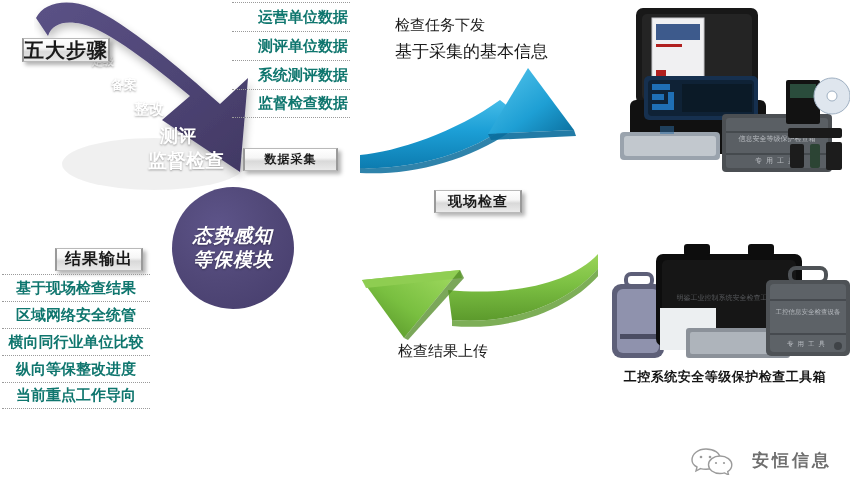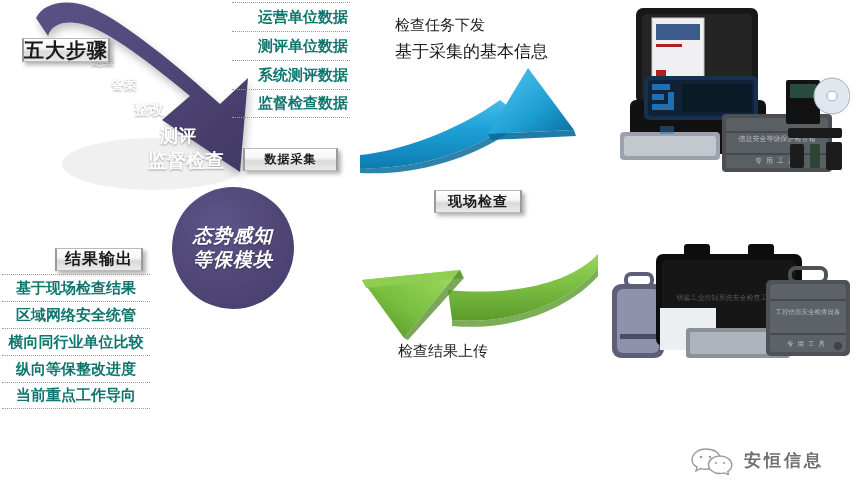--- a/index.html
+++ b/index.html
@@ -80,21 +80,21 @@
   .flowcap .l2{font-size:17px;line-height:28px;}
 
   
   .photo{position:absolute;background:#ffffff;overflow:hidden;}
   .cap{
     position:absolute;text-align:center;color:#141414;
     font-size:13px;font-weight:bold;letter-spacing:.5px;white-space:nowrap;
   }
 
   
-  #footer{position:absolute;left:690px;top:445px;display:flex;align-items:center;gap:8px;}
+  #footer{position:absolute;left:690px;top:445px;display:flex;align-items:center;gap:16px;}
   #footer .wtxt{color:#6e6e6e;font-size:17px;font-weight:bold;letter-spacing:3px;}
 </style>
 </head>
 <body>
 
 <div id="stage">
 
   <svg id="steparrow" viewBox="0 0 240 200" preserveAspectRatio="none">
     <defs>
       <linearGradient id="pg" x1="0" y1="0" x2="1" y2="1">
@@ -276,20 +276,21 @@
       <rect x="168" y="42" width="84" height="76" rx="5" fill="#4e5256"></rect>
       <rect x="172" y="46" width="76" height="68" rx="4" fill="#5d6267"></rect>
       <rect x="192" y="30" width="36" height="14" rx="6" fill="none" stroke="#4e5256" stroke-width="4"></rect>
       <line x1="172" y1="62" x2="248" y2="62" stroke="#3f4347" stroke-width="1.5"></line>
       <line x1="172" y1="96" x2="248" y2="96" stroke="#3f4347" stroke-width="1.5"></line>
       <text x="210" y="76" font-size="6.5" fill="#b9bdc2" text-anchor="middle" font-family="'Liberation Sans',sans-serif">工控信息安全检查设备</text>
       <text x="210" y="108" font-size="6.5" fill="#b9bdc2" text-anchor="middle" letter-spacing="4" font-family="'Liberation Sans',sans-serif">专用工具</text>
       <circle cx="240" cy="108" r="4" fill="#3f4347"></circle>
     </svg>
   </div>
+  <div class="cap" style="left:598px;top:368px;width:254px;">工控系统安全等级保护检查工具箱</div>
 
   <div id="footer">
     <svg width="46" height="30" viewBox="0 0 46 30">
       <path d="M16,4 C8,4 2,9 2,15 C2,18 4,20.5 7,22 L6,26 L10.5,23.6
                C12.2,24.1 14,24.3 16,24.3 C24,24.3 30,19.4 30,13.6
                C30,8 24,4 16,4 Z" fill="none" stroke="#9b9b9b" stroke-width="1.4"></path>
       <circle cx="11" cy="12" r="1.3" fill="#9b9b9b"></circle>
       <circle cx="20" cy="12" r="1.3" fill="#9b9b9b"></circle>
       <path d="M30,11 C23.5,11 18.5,15 18.5,19.8 C18.5,24.6 23.5,28.5 30,28.5
                C31.6,28.5 33.2,28.3 34.6,27.9 L38.6,30 L37.7,26.6

